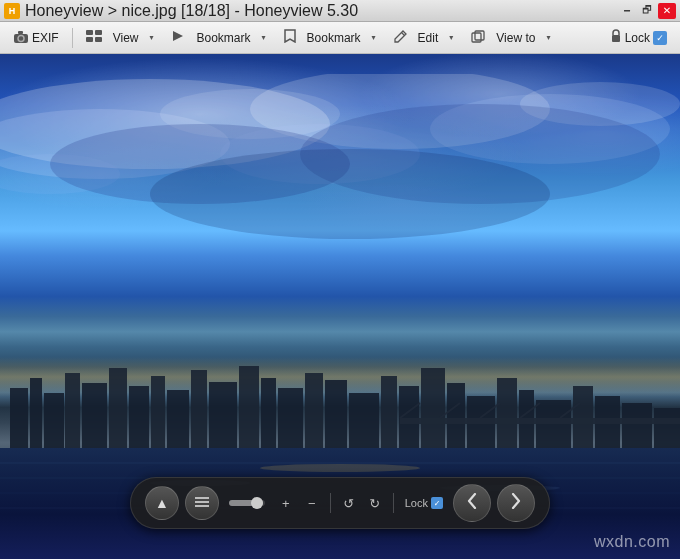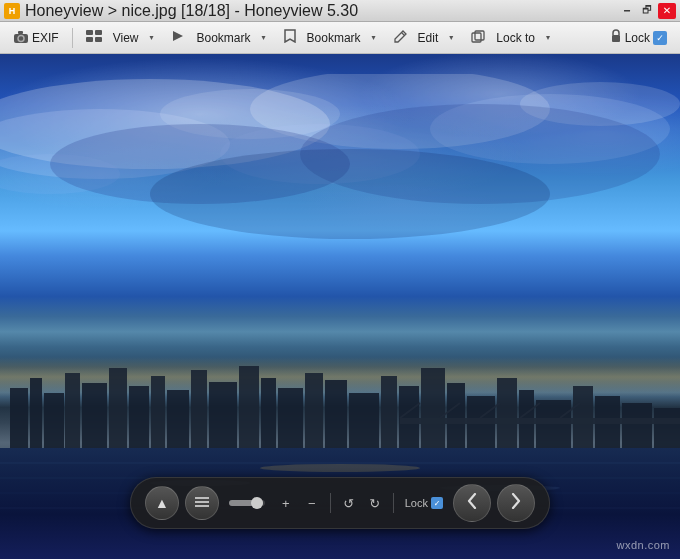--- a/index.html
+++ b/index.html
@@ -218,21 +218,21 @@
         rgba(20,30,90,1) 100%
       );
     }
 
     
     #watermark {
       position: absolute;
       bottom: 8px;
       right: 10px;
       color: rgba(255,255,255,0.55);
-      font-size: 11px;
+      font-size: 16px;
       letter-spacing: 0.5px;
     }
 
     
     #bottom-toolbar {
       position: absolute;
       bottom: 30px;
       left: 50%;
       transform: translateX(-50%);
       display: flex;
@@ -430,21 +430,21 @@
     <span class="chevron">▾</span>
   </button>
 
   <button class="toolbar-btn">
     <span>
       <svg width="14" height="13" viewBox="0 0 14 13" fill="none">
         <rect x="1" y="3" width="9" height="9" rx="1" fill="none" stroke="#555" stroke-width="1.3"></rect>
         <rect x="4" y="1" width="9" height="9" rx="1" fill="none" stroke="#555" stroke-width="1.3"></rect>
       </svg>
     </span>
-    <span>Lock to</span>
+    <span>View to</span>
     <span class="chevron">▾</span>
   </button>
 
   <button id="lock-btn">
     <span>
       <svg width="12" height="14" viewBox="0 0 12 14" fill="none">
         <rect x="2" y="6" width="8" height="7" rx="1" fill="#555"></rect>
         <path d="M3 6 V4 A3 3 0 0 1 9 4 V6" fill="none" stroke="#555" stroke-width="1.5"></path>
       </svg>
     </span>

